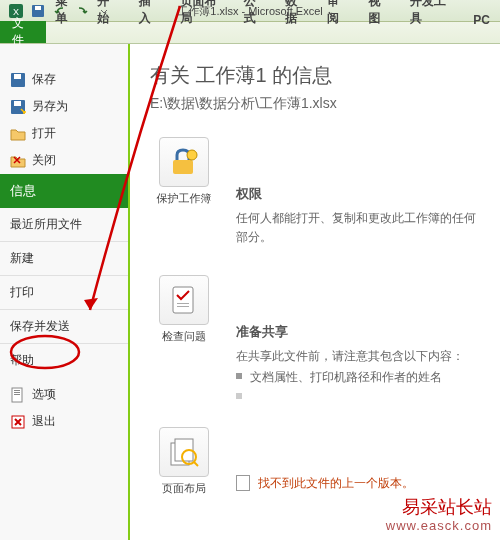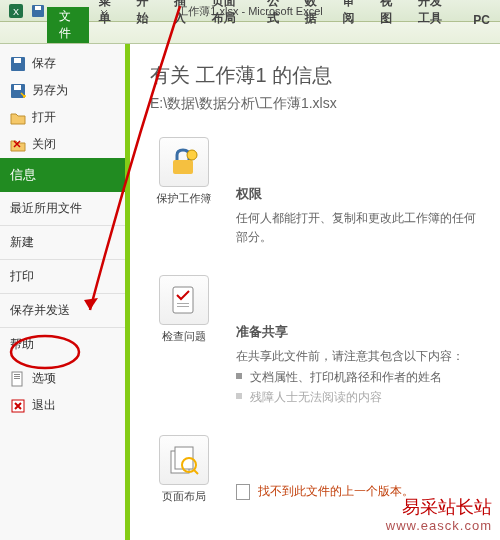--- a/index.html
+++ b/index.html
@@ -6,26 +6,26 @@
   body { width: 500px; height: 540px; background: #fff; overflow: hidden; position: relative; }
   
   
   .title-bar { height: 22px; background: linear-gradient(#e8f0e0, #dce8d0); display: flex; align-items: center; font-size: 11px; color: #333; padding-left: 4px; border-bottom: 1px solid #b0c090; }
   .qat { display: flex; gap: 6px; align-items: center; margin-left: 4px; }
   .qat-icon { width: 16px; height: 16px; display: flex; align-items: center; justify-content: center; }
   .title-text { position: absolute; left: 50%; transform: translateX(-50%); top: 4px; font-size: 11px; color: #444; }
   
   
   .ribbon { height: 22px; background: linear-gradient(#f0f5e8, #e8f0dc); display: flex; align-items: flex-end; border-bottom: 1px solid #b8c8a0; font-size: 12px; }
-  .file-tab { background: #218b21; color: #fff; padding: 4px 12px; height: 36px; display: flex; align-items: center; font-size: 12px; margin-left: 47px; }
+  .file-tab { background: #218b21; color: #fff; padding: 4px 12px; height: 22px; display: flex; align-items: center; font-size: 12px; }
   .rib-tab { padding: 16px 10px; color: #444; cursor: pointer; font-weight: bold; }
   
   
   .backstage { display: flex; height: 496px; }
-  .bs-left { width: 130px; background: #f8f8f8; border-right: 5px solid #84cc16; padding-top: 6px; }
+  .bs-left { width: 130px; background: #f8f8f8; border-right: 2px solid #84cc16; padding-top: 22px; }
   .bs-item { display: flex; align-items: center; padding: 5px 10px; font-size: 12px; color: #333; gap: 6px; cursor: pointer; }
   .bs-item.selected { background: #218b21; color: #fff; padding: 8px 10px; font-size: 13px; }
   .bs-section { padding: 8px 10px; font-size: 12px; color: #333; border-top: 1px solid #e0e0e0; cursor: pointer; }
   .bs-section.first { border-top: none; }
   .bs-icon { width: 16px; height: 16px; flex-shrink: 0; }
   
   .bs-right { flex: 1; padding: 18px 20px; background: #fff; }
   .info-title { font-size: 20px; color: #555; margin-bottom: 6px; }
   .info-path { font-size: 14px; color: #666; margin-bottom: 24px; }
   
@@ -191,21 +191,20 @@
       </div>
       <div class="ib-right">
         <div class="ib-title">准备共享</div>
         <div class="ib-text">在共享此文件前，请注意其包含以下内容：</div>
         <div class="ib-bullet">
             <span class="bullet-sq"></span>
             <span>文档属性、打印机路径和作者的姓名</span>
           </div>
         <div class="ib-bullet dim">
             <span class="bullet-sq"></span>
-            <span>残障人士无法阅读的内容</span>
           </div>
       </div>
     </div>
 
     <div class="info-block">
       <div class="ib-left">
         <div class="ib-icon">
           <svg width="34" height="34">
               <rect x="4" y="8" width="18" height="22" fill="#fff" stroke="#888"></rect>
               <rect x="8" y="4" width="18" height="22" fill="#fff" stroke="#888"></rect>

